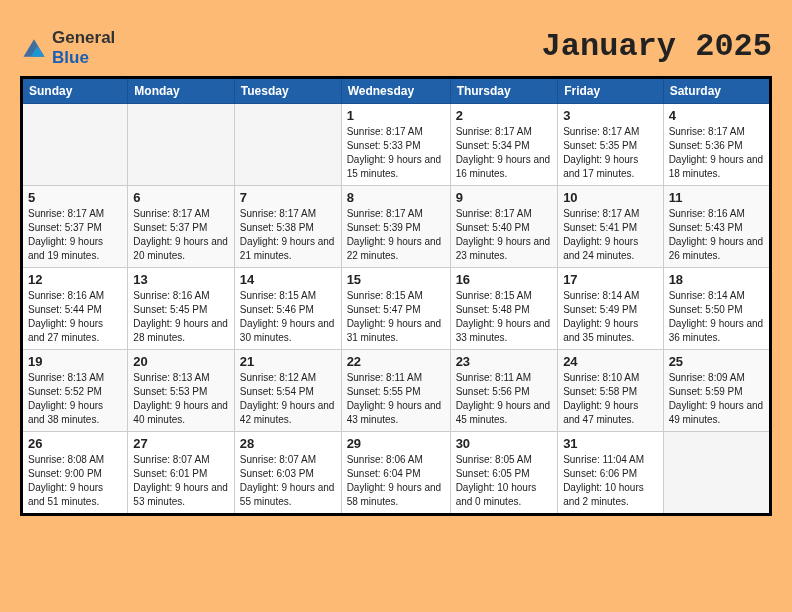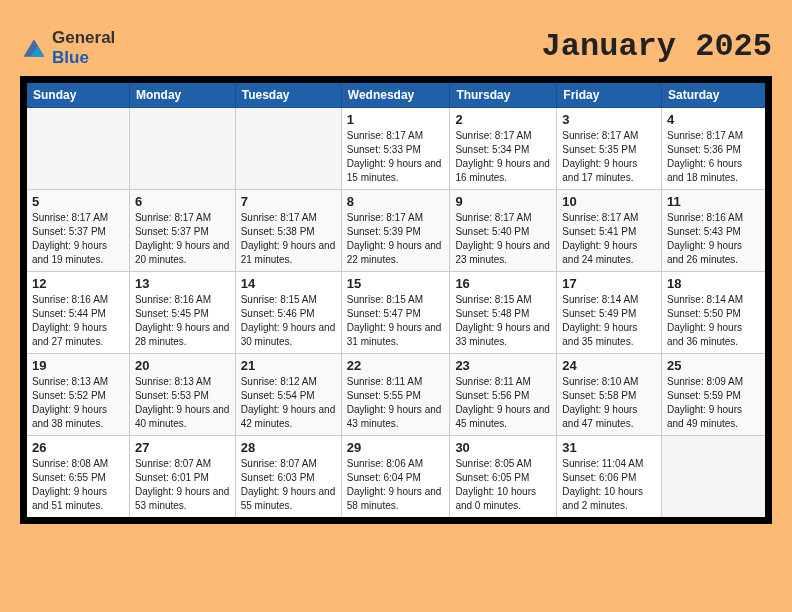--- a/index.html
+++ b/index.html
@@ -40,21 +40,21 @@
       color: #222;
       font-family: Liberation Mono, monospace;
     }
     .title-location {
       font-size: 14px;
       color: #555;
     }
     .calendar {
       width: 100%;
       border-collapse: collapse;
-      border: 7px solid #000000;
+      border: 3px solid #000000;
     }
     .calendar th {
       background-color: #2060a8;
       color: #fff;
       font-size: 12px;
       font-weight: bold;
       text-align: left;
       padding: 5px 6px;
       border: 1px solid #1a5090;
     }
@@ -147,21 +147,21 @@
               <div>Sunrise: 8:17 AM</div>
               <div>Sunset: 5:35 PM</div>
               <div>Daylight: 9 hours and 17 minutes.</div>
             </div>
           </td>
           <td>
             <div class="cell-day">4</div>
             <div class="cell-info">
               <div>Sunrise: 8:17 AM</div>
               <div>Sunset: 5:36 PM</div>
-              <div>Daylight: 6 hours and 18 minutes.</div>
+              <div>Daylight: 9 hours and 18 minutes.</div>
             </div>
           </td>
         </tr>
         <tr>
           <td>
             <div class="cell-day">5</div>
             <div class="cell-info">
               <div>Sunrise: 8:17 AM</div>
               <div>Sunset: 5:37 PM</div>
               <div>Daylight: 9 hours and 19 minutes.</div>
@@ -330,21 +330,21 @@
               <div>Sunset: 5:59 PM</div>
               <div>Daylight: 9 hours and 49 minutes.</div>
             </div>
           </td>
         </tr>
         <tr>
           <td>
             <div class="cell-day">26</div>
             <div class="cell-info">
               <div>Sunrise: 8:08 AM</div>
-              <div>Sunset: 6:55 PM</div>
+              <div>Sunset: 9:00 PM</div>
               <div>Daylight: 9 hours and 51 minutes.</div>
             </div>
           </td>
           <td>
             <div class="cell-day">27</div>
             <div class="cell-info">
               <div>Sunrise: 8:07 AM</div>
               <div>Sunset: 6:01 PM</div>
               <div>Daylight: 9 hours and 53 minutes.</div>
             </div>

